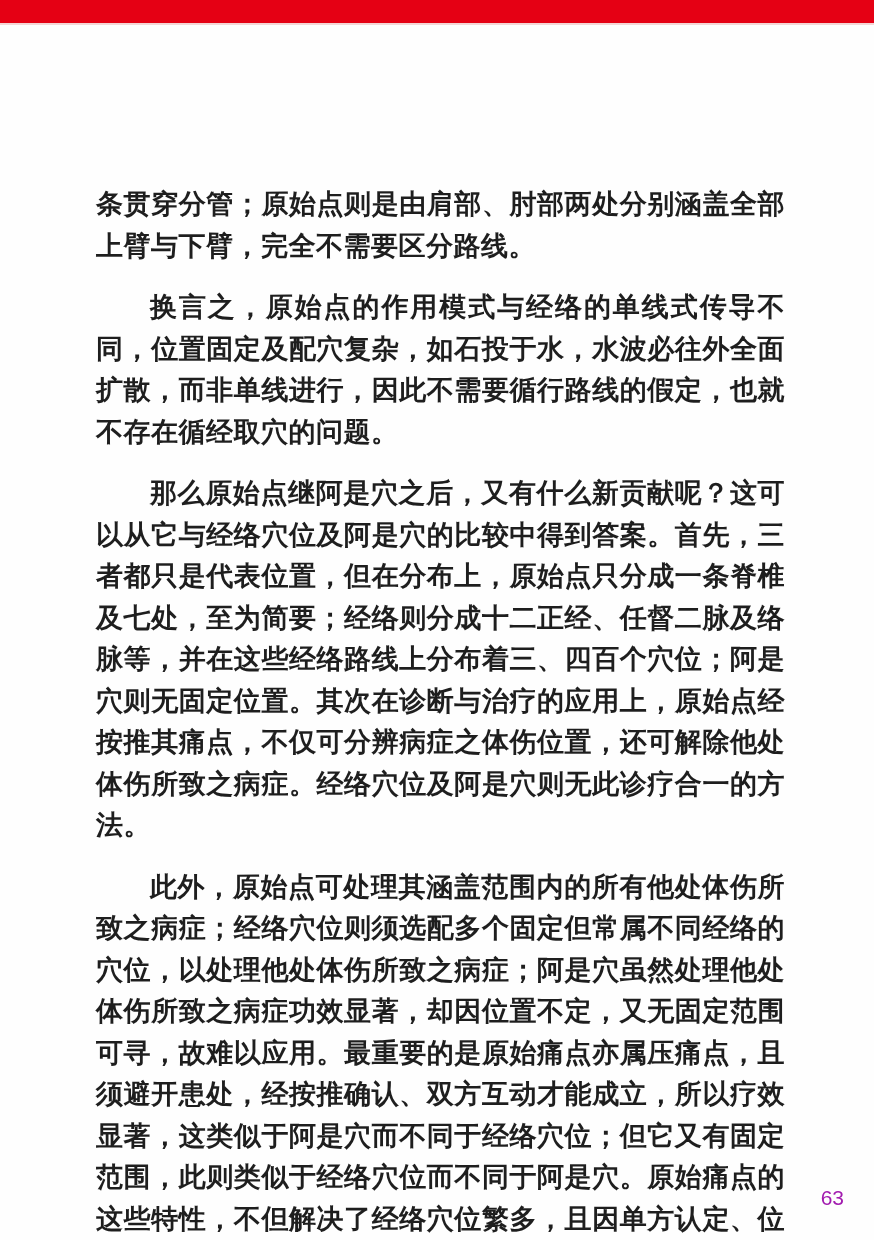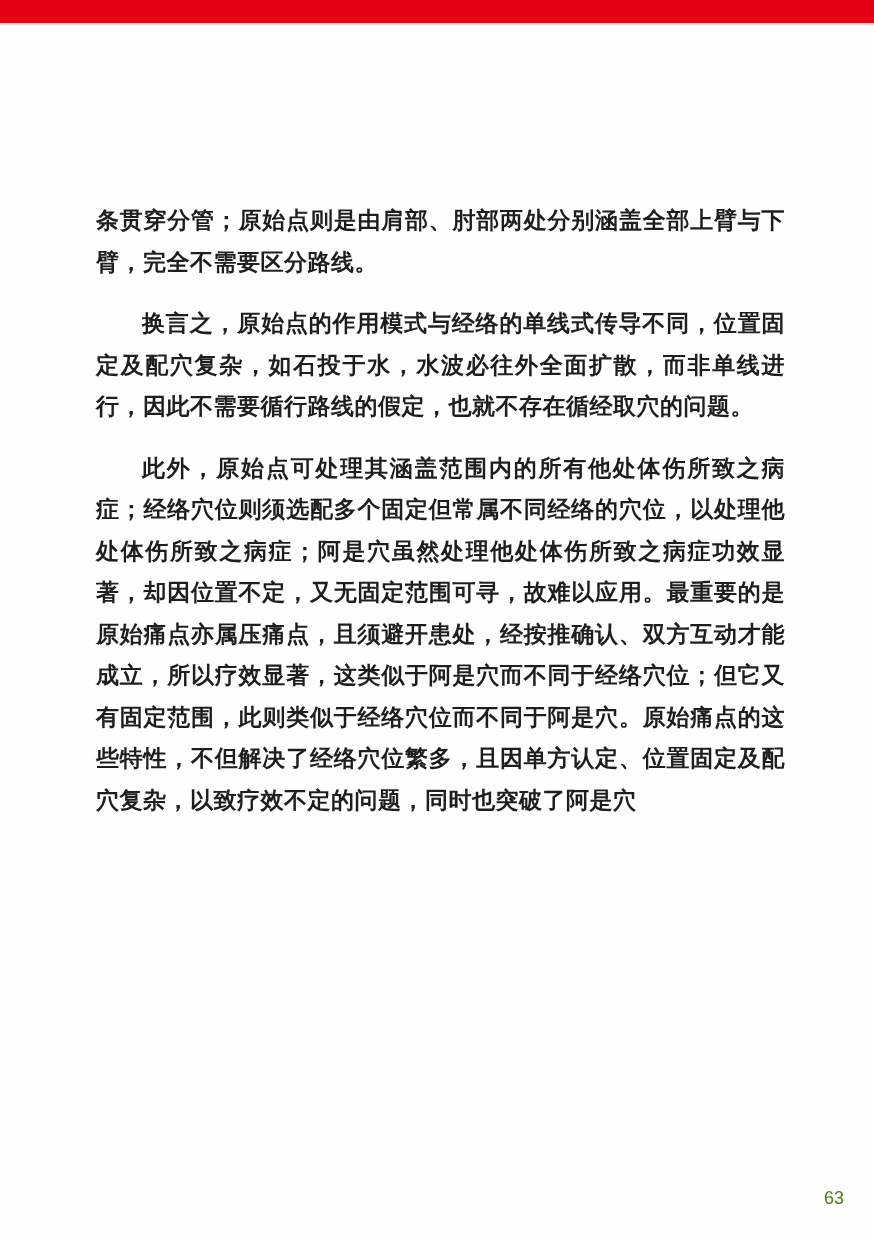--- a/index.html
+++ b/index.html
@@ -25,47 +25,48 @@
     box-shadow: 0 2px 0 rgba(225, 140, 140, 0.35);
   }
   .text-content {
     position: absolute;
     top: 184px;
     left: 96px;
     width: 689px;
     color: #1e1e1e;
   }
   .text-content p.para {
-    margin: 16px 0 20px 0;
-    font-size: 23px;
+    margin: 0 0 20px 0;
+    font-size: 27px;
     font-weight: 600;
     line-height: 41.5px;
     text-align: justify;
     letter-spacing: 0.5px;
   }
   .text-content p.para.indent {
     text-indent: 2em;
   }
   .page-number {
     position: absolute;
     top: 1186px;
     right: 30px;
-    font-size: 18px;
+    font-size: 21px;
     line-height: 24px;
-    color: #4d7c0f;
+    color: #a21caf;
     font-family: "Liberation Sans", "DejaVu Sans", sans-serif;
   }
 </style>
 </head>
 <body>
 
 <div class="page">
   <div class="top-bar" style="background: rgb(229, 0, 20);"></div>
 
   <div class="text-content" style="color: rgb(30, 30, 30);">
 
   <p class="para">条贯穿分管；原始点则是由肩部、肘部两处分别涵盖全部上臂与下臂，完全不需要区分路线。</p>
       <p class="para indent">换言之，原始点的作用模式与经络的单线式传导不同，位置固定及配穴复杂，如石投于水，水波必往外全面扩散，而非单线进行，因此不需要循行路线的假定，也就不存在循经取穴的问题。</p>
+      <p class="para indent">那么原始点继阿是穴之后，又有什么新贡献呢？这可以从它与经络穴位及阿是穴的比较中得到答案。首先，三者都只是代表位置，但在分布上，原始点只分成一条脊椎及七处，至为简要；经络则分成十二正经、任督二脉及络脉等，并在这些经络路线上分布着三、四百个穴位；阿是穴则无固定位置。其次在诊断与治疗的应用上，原始点经按推其痛点，不仅可分辨病症之体伤位置，还可解除他处体伤所致之病症。经络穴位及阿是穴则无此诊疗合一的方法。</p>
       <p class="para indent">此外，原始点可处理其涵盖范围内的所有他处体伤所致之病症；经络穴位则须选配多个固定但常属不同经络的穴位，以处理他处体伤所致之病症；阿是穴虽然处理他处体伤所致之病症功效显著，却因位置不定，又无固定范围可寻，故难以应用。最重要的是原始痛点亦属压痛点，且须避开患处，经按推确认、双方互动才能成立，所以疗效显著，这类似于阿是穴而不同于经络穴位；但它又有固定范围，此则类似于经络穴位而不同于阿是穴。原始痛点的这些特性，不但解决了经络穴位繁多，且因单方认定、位置固定及配穴复杂，以致疗效不定的问题，同时也突破了阿是穴</p>
     </div>
 
   <div class="page-number">63</div>
 </div>
 
 </body></html>

